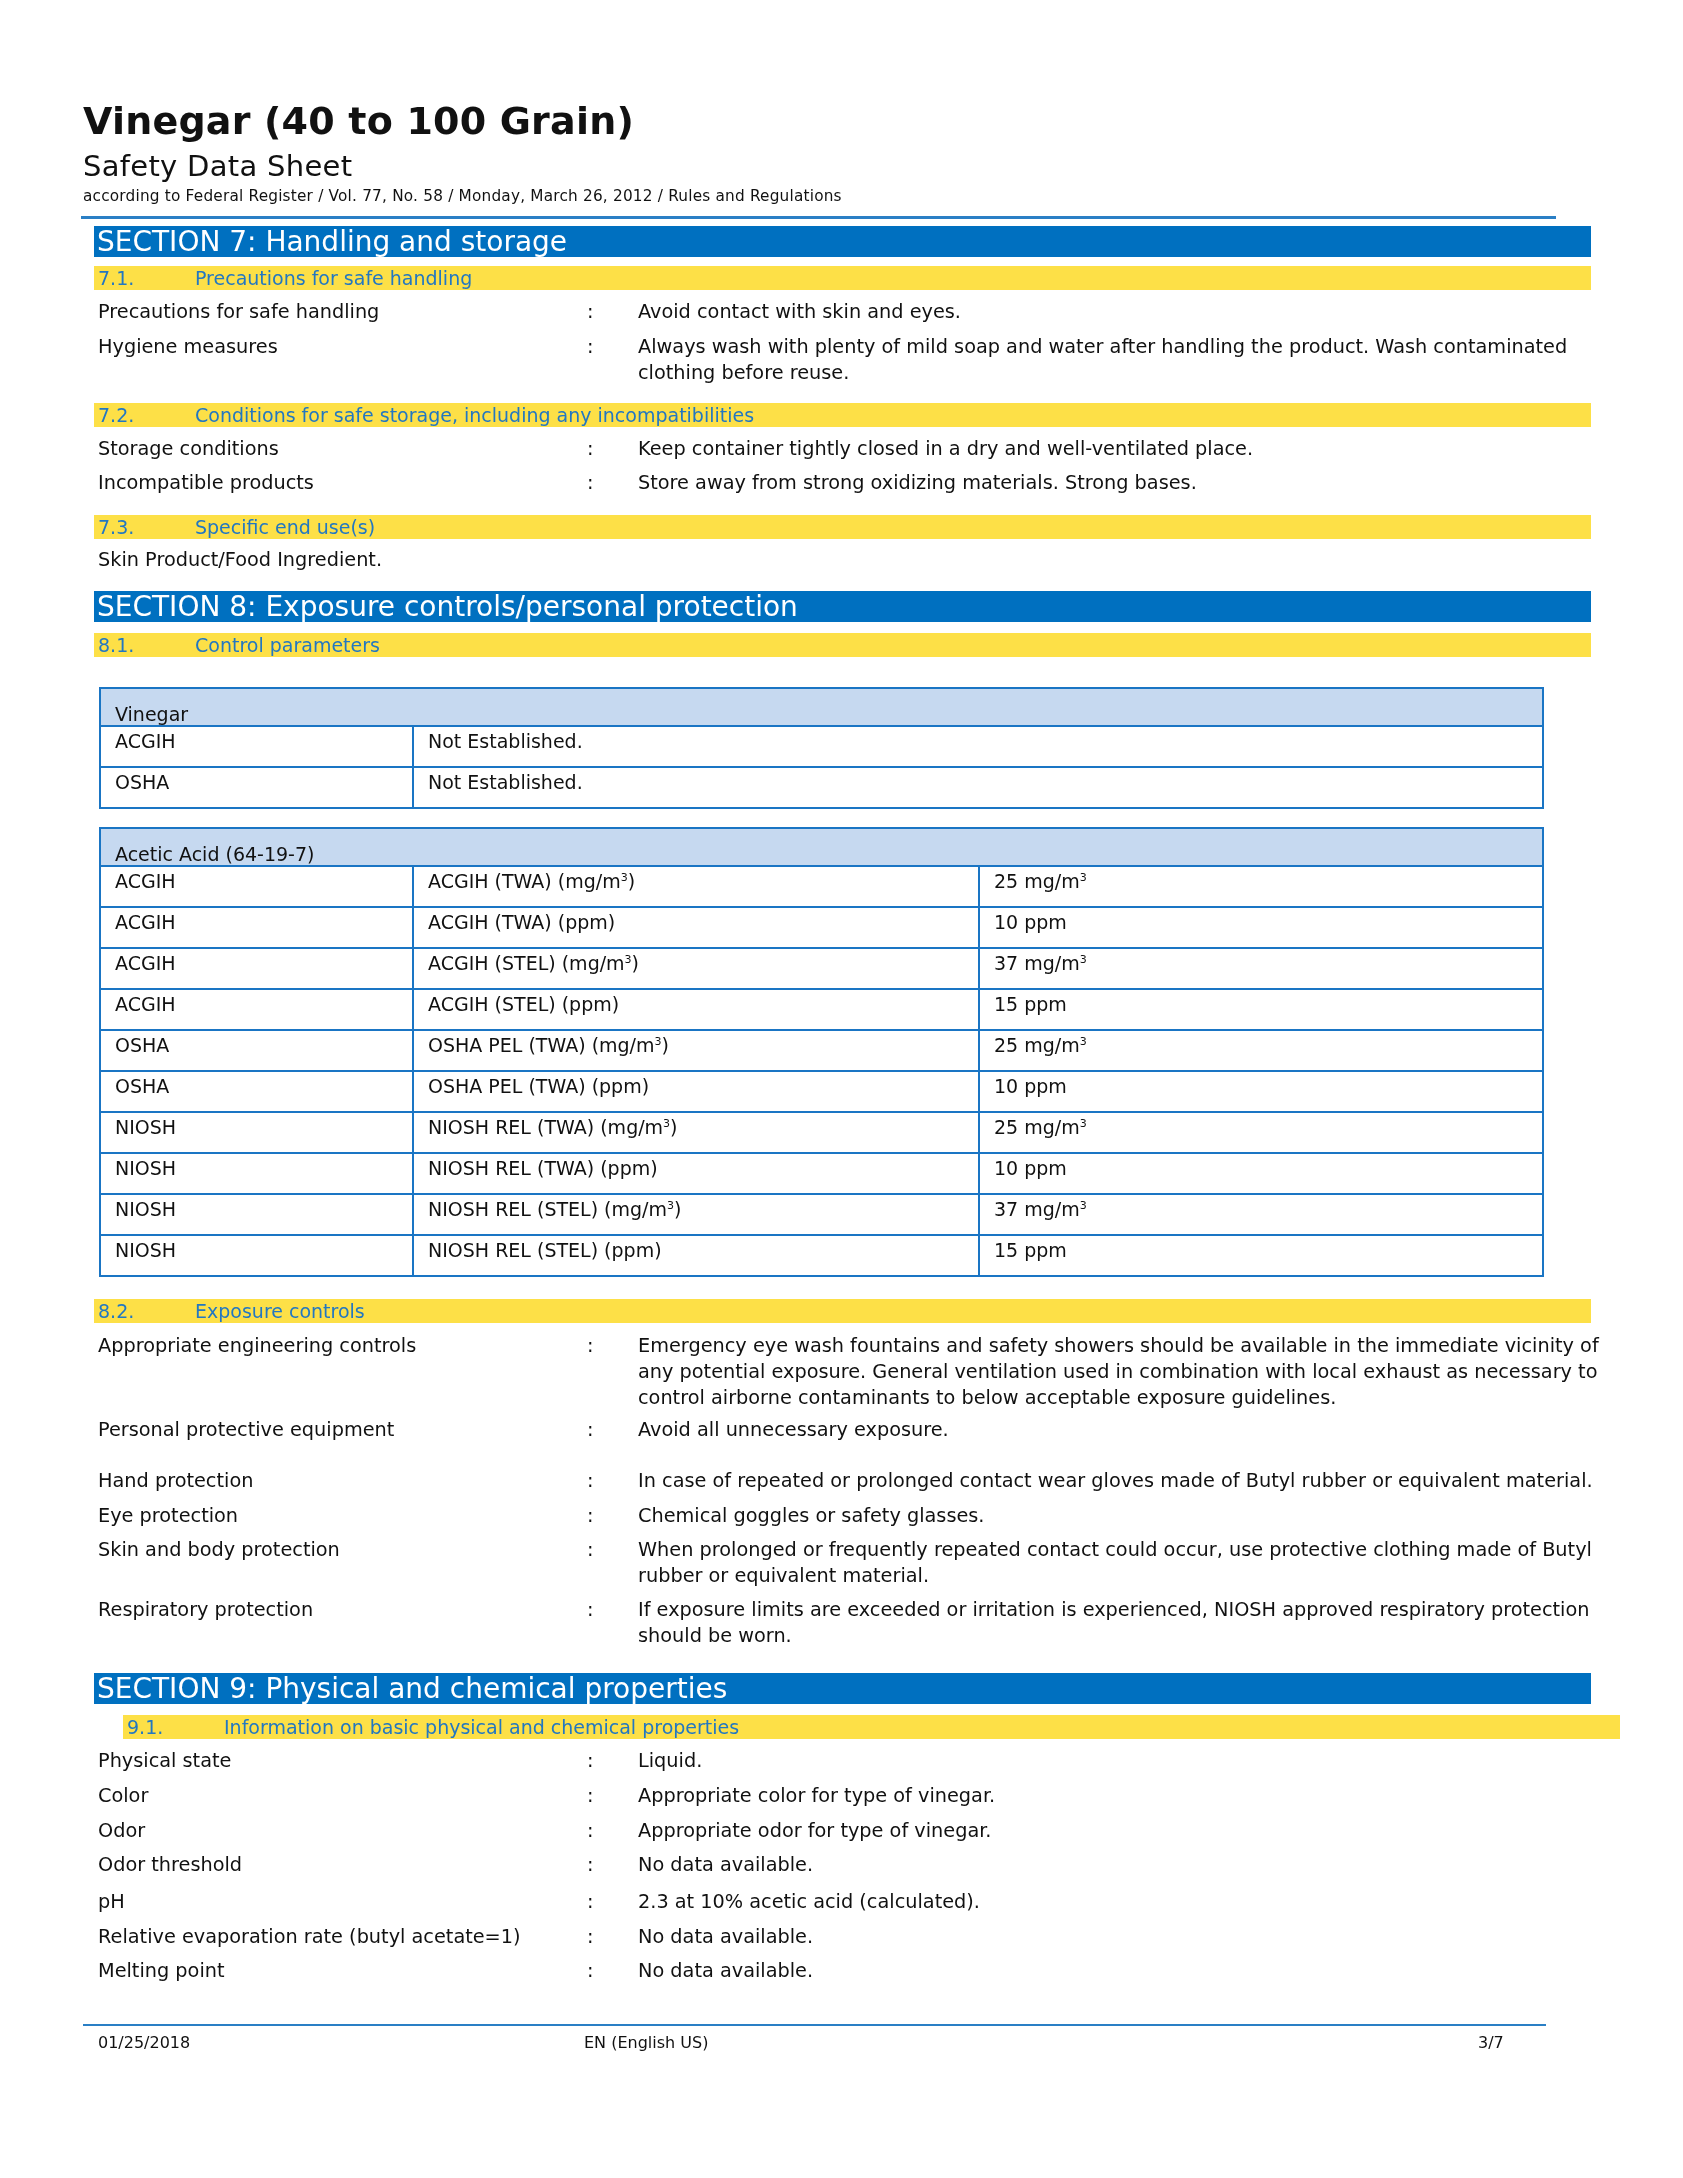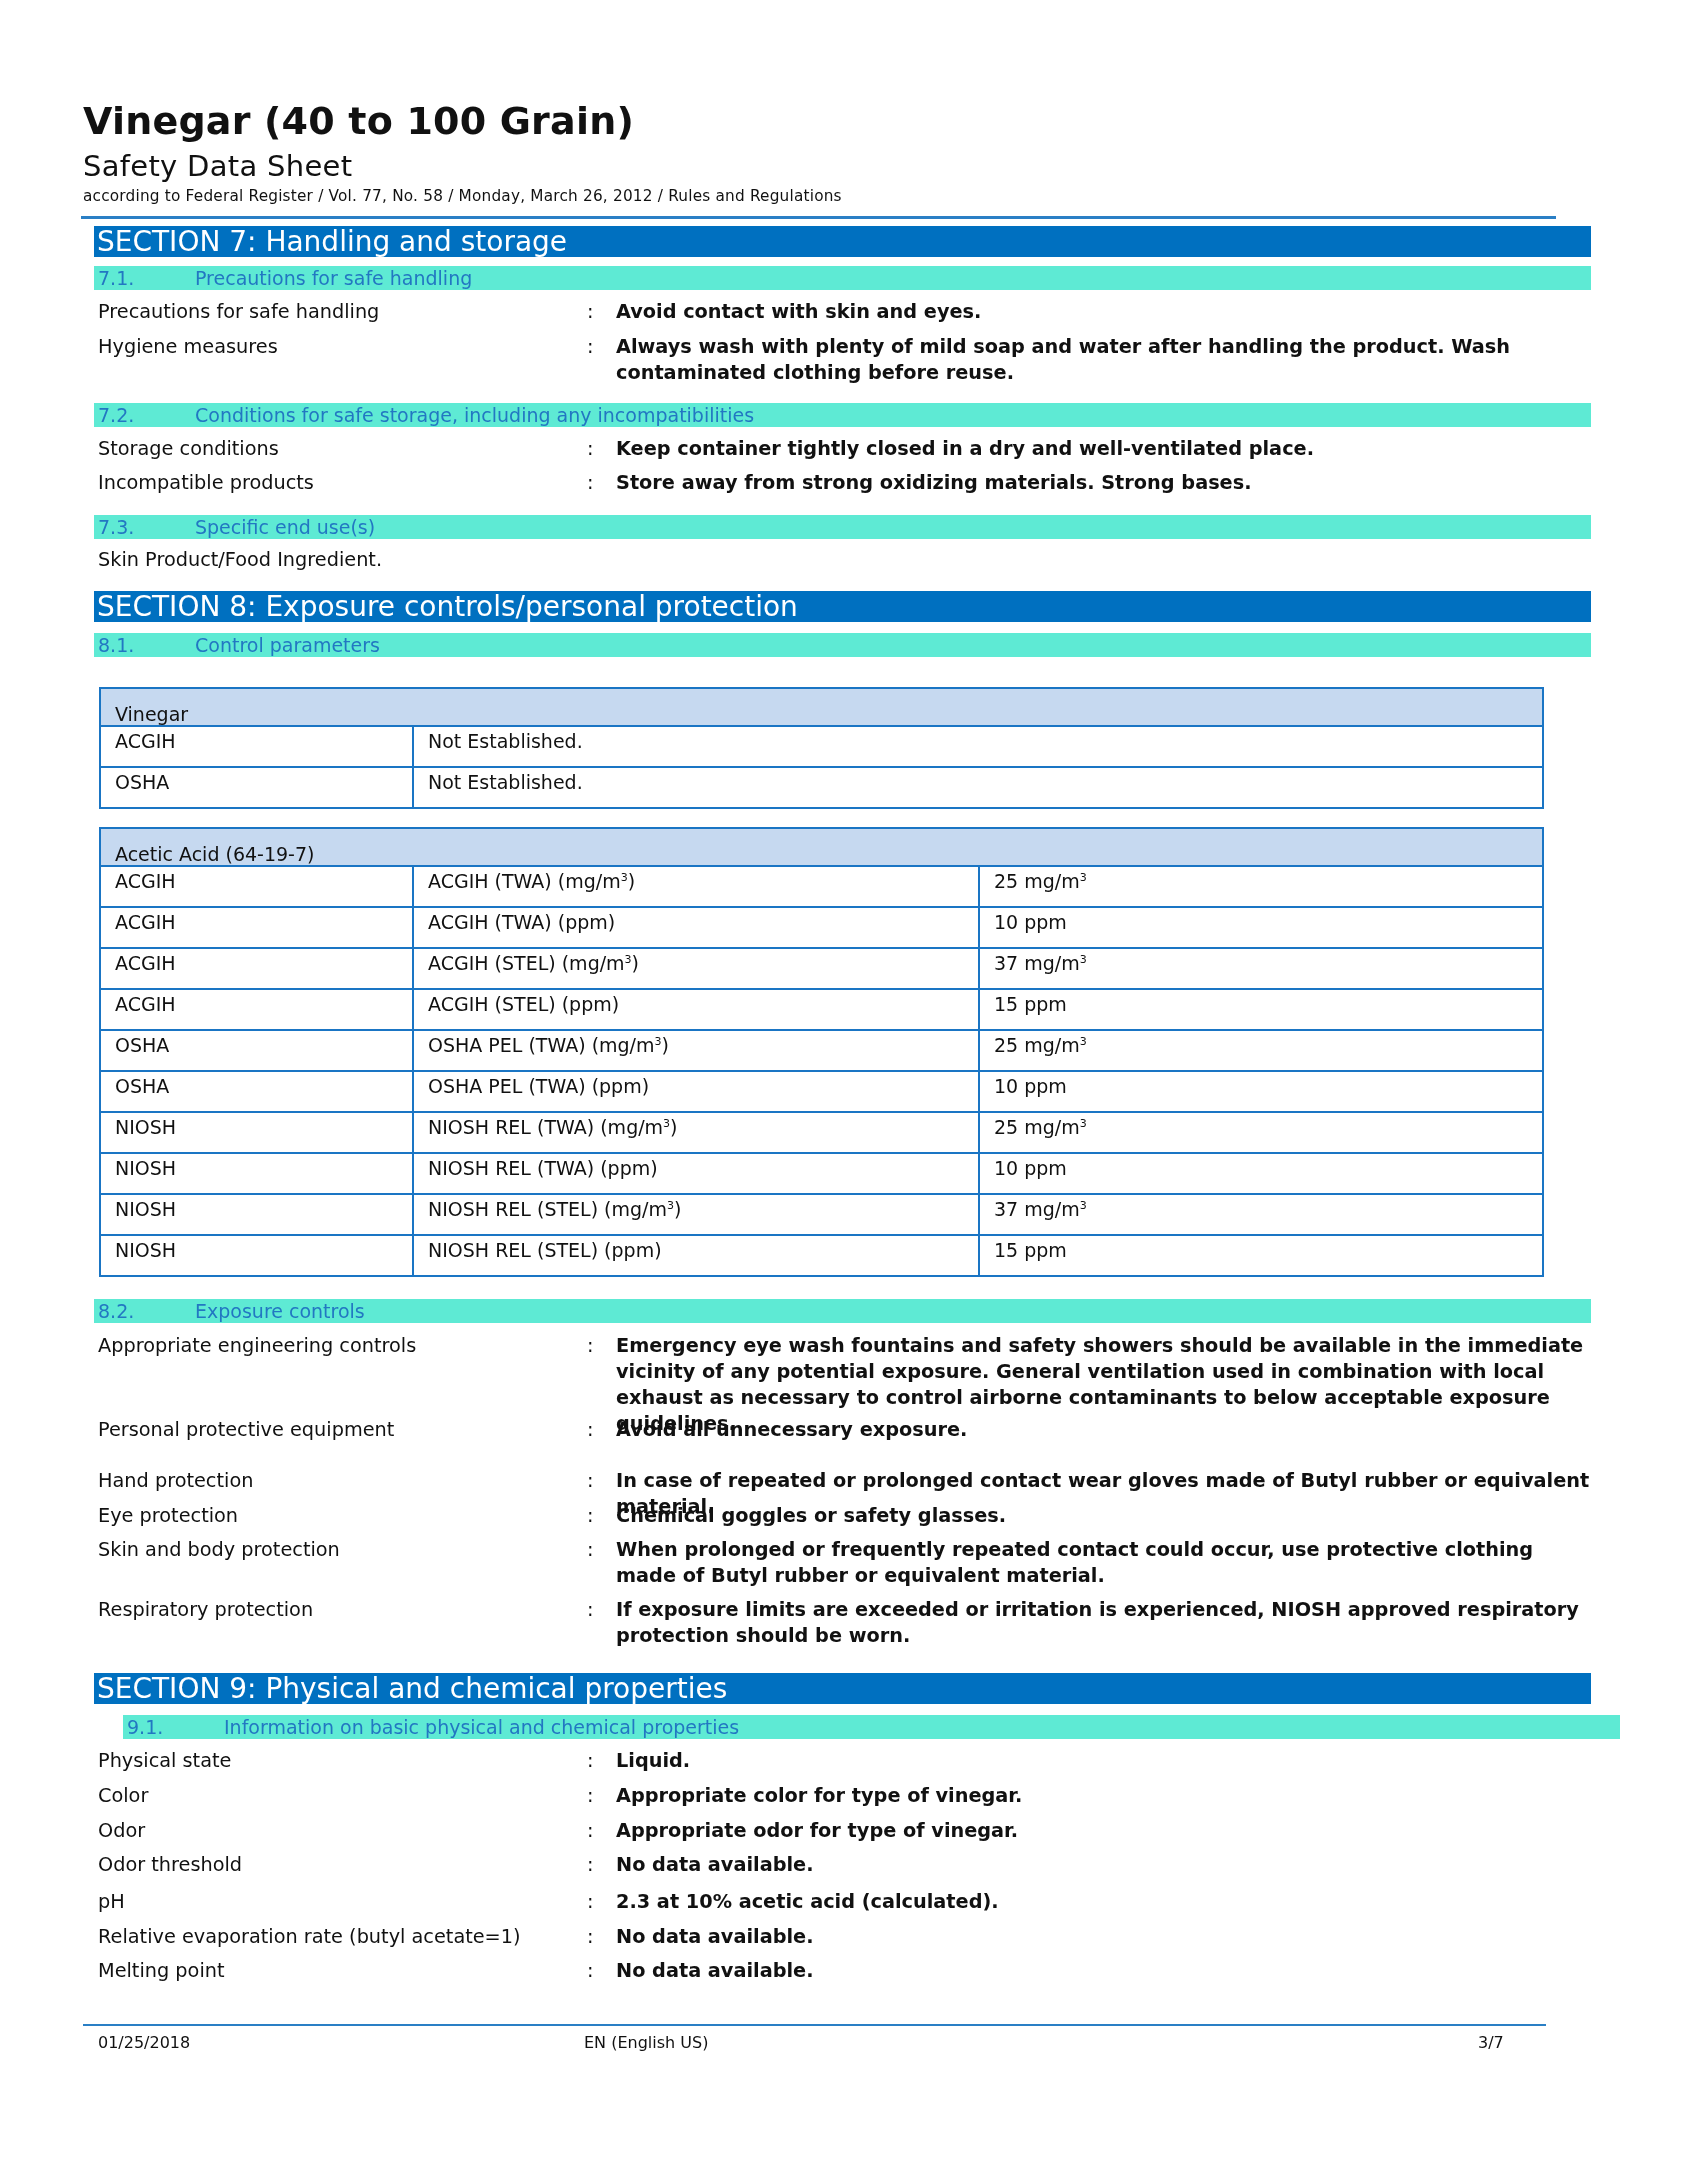--- a/index.html
+++ b/index.html
@@ -4,27 +4,27 @@
 <style>
   * { box-sizing: border-box; margin: 0; padding: 0; }
   html, body { width: 1683px; height: 2178px; background: #ffffff; }
   body { position: relative; font-family: "DejaVu Sans", sans-serif; color: #111; overflow: hidden; }
   .abs { position: absolute; }
   .title { left: 83px; top: 99px; font-size: 38px; font-weight: bold; letter-spacing: 0.2px; }
   .subtitle { left: 83px; top: 149px; font-size: 29px; letter-spacing: 0.3px; }
   .regline { left: 83px; top: 187px; font-size: 15.3px; letter-spacing: 0.2px; }
   .hrule { left: 81px; top: 216px; width: 1475px; height: 3px; background: #2a7fc5; }
   .secbar { left: 94px; width: 1497px; height: 31px; background: #0070c0; color: #fff; font-size: 28px; padding-left: 3px; line-height: 31px; }
-  .subbar { left: 94px; width: 1497px; height: 24px; background: #5eead4; color: #2277c2; font-size: 19px; line-height: 24px; }
+  .subbar { left: 94px; width: 1497px; height: 24px; background: #fde047; color: #2277c2; font-size: 19px; line-height: 24px; }
   .subbar .num { position: absolute; left: 4px; }
   .subbar .ttl { position: absolute; left: 101px; }
   .row { left: 98px; width: 1493px; font-size: 19.3px; line-height: 26px; }
   .row .lbl { position: absolute; left: 0; top: 0; }
   .row .colon { position: absolute; left: 489px; top: 0; }
-  .row .val { position: absolute; left: 518px; top: 0; width: 983px; font-weight: bold; }
+  .row .val { position: absolute; left: 540px; top: 0; width: 983px; }
   .plain { left: 98px; font-size: 19.3px; line-height: 26px; }
   table.ctl { position: absolute; left: 99px; width: 1445px; border-collapse: collapse; font-size: 19px; }
   table.ctl td { border: 2.5px solid #1a75c4; padding: 0 14px; vertical-align: top; padding-top: 3px; }
   table.ctl td.hdr { background: #c6d9f0; height: 34px; padding-top: 14px; }
   table.ctl tr.r td { height: 41px; }
   table.v2 tr.r td { height: 41px; }
   sup { font-size: 11px; vertical-align: 7px; }
   .frule { left: 83px; top: 2024px; width: 1463px; height: 2px; background: #2a7fc5; }
   .foot { top: 2033px; font-size: 16px; }
 </style>

